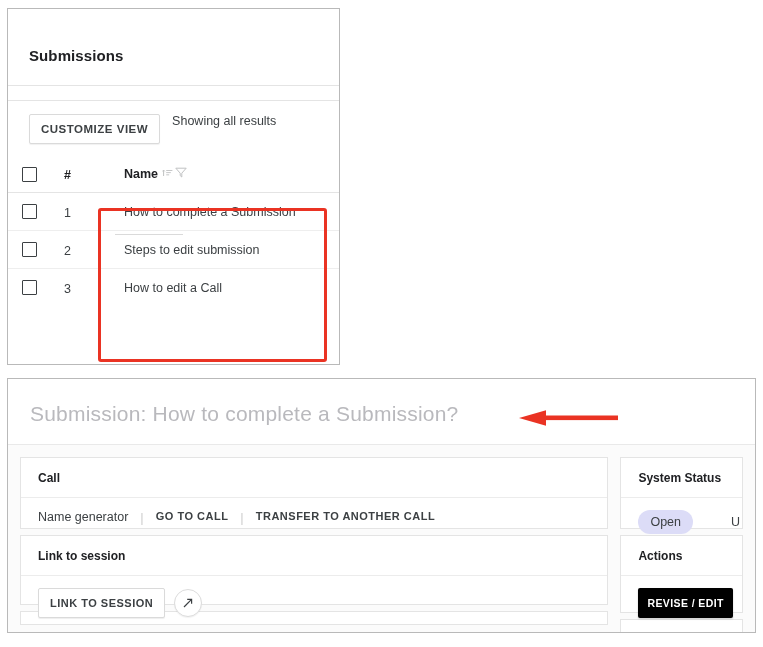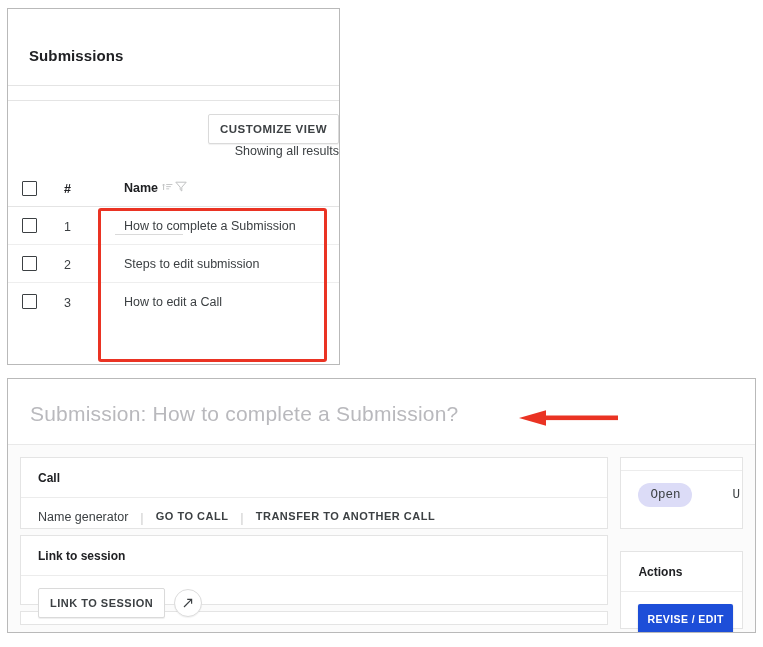--- a/index.html
+++ b/index.html
@@ -59,23 +59,22 @@
   #bulk-action-row .bulk-icon { display:flex; }
   .divider-light {
     height: 1px;
     background: #e4e4e4;
     margin-top: 14px;
   }
 
   
   #table-toolbar {
     display: flex;
-    align-items: flex-end;
+    align-items: flex-start;
     padding: 13px 0 0 21px;
-    flex-direction: column;
   }
   #customize-view-button {
     background: #ffffff;
     border: 1px solid #dadada;
     border-radius: 2px;
     color: #3c4043;
     font-size: 11.5px;
     font-weight: bold;
     letter-spacing: .5px;
     padding: 8px 11px;
@@ -239,21 +238,20 @@
     color: #3c4043;
     font-size: 12.5px;
     border-radius: 12px;
     padding: 5px 12px;
   }
   .status-row {
     display: flex;
     align-items: center;
     justify-content: space-between;
     padding-right: 2px;
-    font-family: Liberation Mono, monospace;
   }
   .status-extra {
     font-size: 12.5px;
     color: #3c4043;
   }
 
   
   .session-row { display: flex; align-items: center; gap: 9px; }
   #link-to-session-button {
     background: #ffffff;
@@ -269,21 +267,21 @@
   }
   #open-external-button {
     width: 26px; height: 26px;
     border-radius: 50%;
     border: 1px solid #dcdcdc;
     background: #fff;
     display: flex; align-items: center; justify-content: center;
     box-shadow: 0 1px 1px rgba(0,0,0,.05);
   }
   #revise-edit-button {
-    background: #1d4ed8;
+    background: #000000;
     color: #ffffff;
     border: none;
     border-radius: 2px;
     font-size: 10.5px;
     font-weight: bold;
     letter-spacing: .4px;
     padding: 9px 9px;
     font-family: "Liberation Sans", sans-serif;
     box-shadow: 0 1px 2px rgba(0,0,0,.2);
   }
@@ -427,28 +425,29 @@
           </span>
         </div>
       </div>
 
       <div class="panel panel-peek" style="margin-top:6px"></div>
     </div>
 
     <div class="detail-right">
 
       <div class="panel" style="height:72px">
+        <div class="panel-label">System Status</div>
         <div class="panel-sep"></div>
         <div class="panel-content status-row">
           <span class="status-badge">Open</span>
           <span class="status-extra">U</span>
         </div>
       </div>
 
-      <div class="panel" style="height:78px;margin-top:22px">
+      <div class="panel" style="height:78px;margin-top:6px">
         <div class="panel-label">Actions</div>
         <div class="panel-sep"></div>
         <div class="panel-content">
           <button id="revise-edit-button">REVISE / EDIT</button>
         </div>
       </div>
 
       <div class="panel panel-peek" style="margin-top:6px"></div>
     </div>
   </div>

